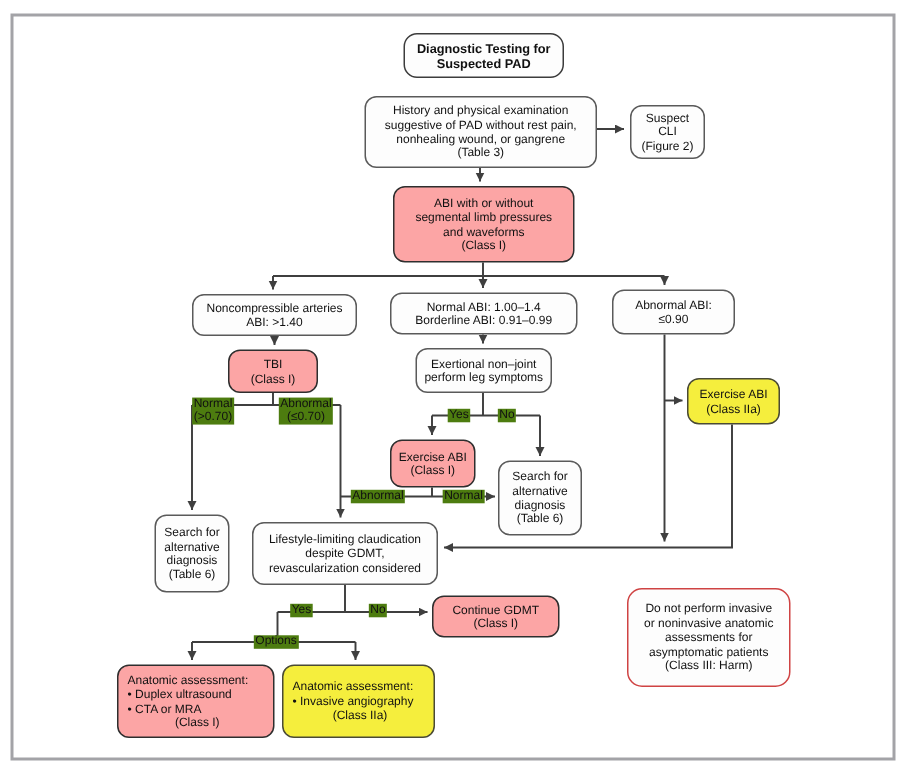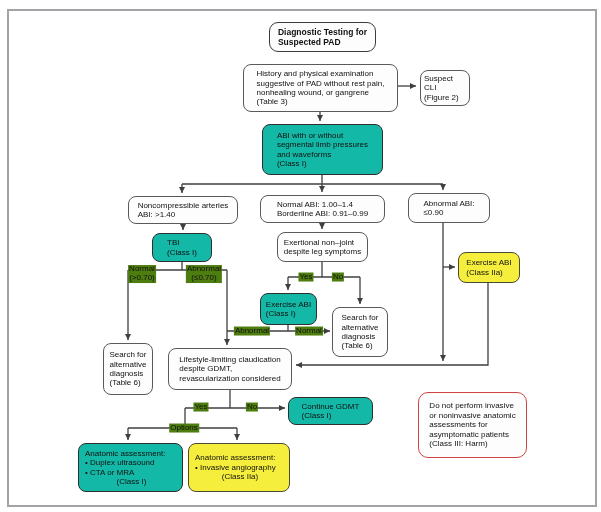--- a/index.html
+++ b/index.html
@@ -8,26 +8,26 @@
     font-family:"Liberation Sans", sans-serif;color:#111;
     -webkit-font-smoothing:antialiased;
   }
   .frame{
     position:absolute;left:7px;top:9px;width:586px;height:494px;
     border:2px solid #a3a3a7;background:#fff;
   }
   .node{
     position:absolute;box-sizing:border-box;
     display:flex;align-items:center;justify-content:center;
-    white-space:pre-line;
+    text-align:center;white-space:pre-line;
     border:1.3px solid #5a5a5a;border-radius:8px;background:#fdfdfd;
     font-size:8px;line-height:1.18;padding:2px 3px;z-index:2;
   }
   .title-node{font-weight:bold;border:1.6px solid #3c3c3c;border-radius:9px;font-size:8.5px;}
-  .green{background:#14b8a6;border-color:#2e2e2e;}
+  .green{background:#fca5a5;border-color:#2e2e2e;}
   .yellow{background:#f5ee3d;border-color:#4a4a35;}
   .redbox{border:1.7px solid #cf4343;border-radius:10px;}
   .bullets-node{flex-direction:column;align-items:flex-start;justify-content:center;text-align:left;padding:3px 4px 3px 6px;}
   .b-class{width:100%;text-align:center;}
   .elabel{
     position:absolute;transform:translate(-50%,-50%);
     background:#4d7c0f;font-size:8px;line-height:1.12;text-align:center;
     padding:0 1px;white-space:pre-line;z-index:3;
   }
   svg.connectors{position:absolute;left:0;top:0;z-index:1;}
@@ -110,21 +110,21 @@
 <div class="node" style="left:260px;top:195px;width:125px;height:28px">Normal ABI: 1.00–1.4
 Borderline ABI: 0.91–0.99</div>
 
 <div class="node" style="left:408px;top:193px;width:82px;height:30px">Abnormal ABI:
 ≤0.90</div>
 
 <div class="node green" style="left:152px;top:233px;width:60px;height:29px">TBI
 (Class I)</div>
 
 <div class="node" style="left:277px;top:232px;width:91px;height:30px">Exertional non–joint
-despite leg symptoms</div>
+perform leg symptoms</div>
 
 <div class="node yellow" style="left:458px;top:252px;width:62px;height:31px">Exercise ABI
 (Class IIa)</div>
 
 <div class="node green" style="left:260px;top:293px;width:57px;height:32px">Exercise ABI
 (Class I)</div>
 
 <div class="node" style="left:332px;top:307px;width:56px;height:50px">Search for
 alternative
 diagnosis

